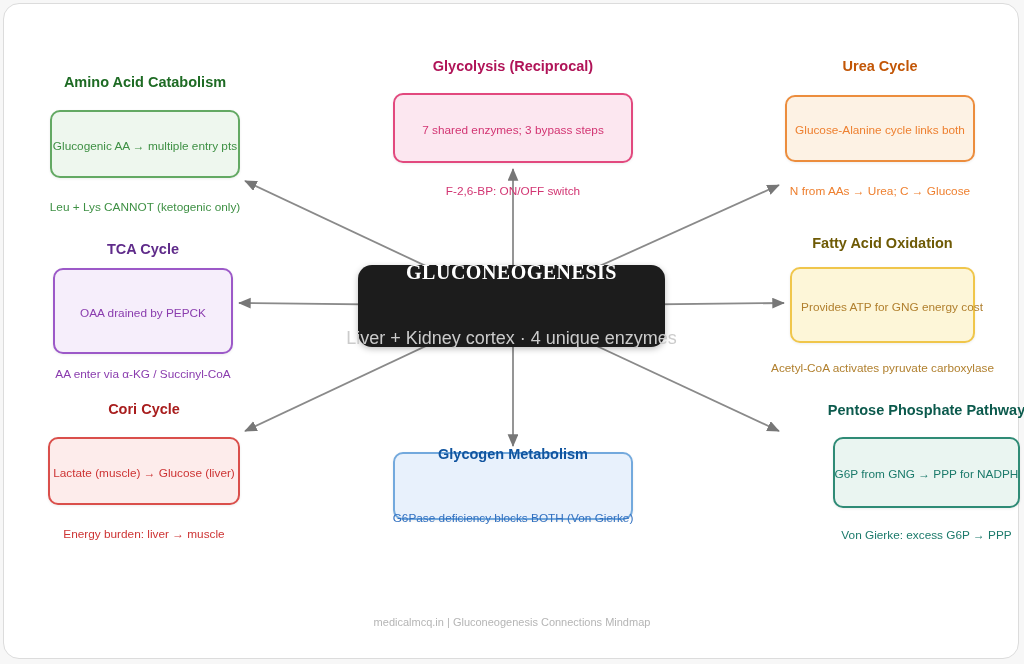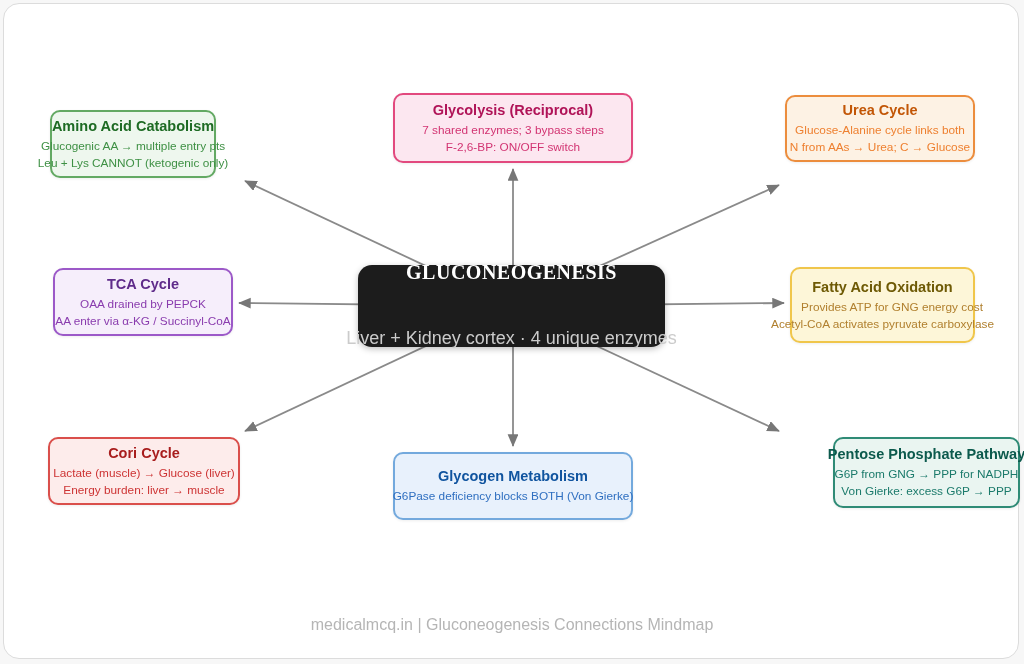--- a/index.html
+++ b/index.html
@@ -29,20 +29,21 @@
     position: absolute;
     box-sizing: border-box;
     border: 2px solid;
     border-radius: 10px;
     display: flex;
     flex-direction: column;
     justify-content: center;
     align-items: center;
     text-align: center;
     box-shadow: 0 1px 3px rgba(0,0,0,0.07);
+    gap: 44px;
   }
   .node-title {
     font-weight: bold;
     font-size: 14.5px;
     line-height: 1.25;
     margin-bottom: 3px;
     white-space: nowrap;
   }
   .node-line {
     font-size: 11.8px;
@@ -67,34 +68,34 @@
     font-size: 20px;
     letter-spacing: 0.5px;
     margin-bottom: 5px;
     white-space: nowrap;
   }
   .center-line {
     font-size: 18px;
     line-height: 1.5;
     white-space: nowrap;
   }
-  .n-amino      { left: 50px;  top: 110px; width: 166px; height: 68px; }
+  .n-amino      { left: 50px;  top: 110px; width: 190px; height: 68px; }
   .n-glycolysis { left: 393px; top: 93px;  width: 240px; height: 70px; }
   .n-urea       { left: 785px; top: 95px; width: 190px; height: 67px; }
-  .n-tca        { left: 53px;  top: 268px; width: 180px; height: 68px; }
+  .n-tca        { left: 53px;  top: 268px; width: 180px; height: 86px; }
   .n-fatty      { left: 790px; top: 267px; width: 185px; height: 76px; }
   .n-cori       { left: 48px;  top: 437px; width: 192px; height: 68px; }
   .n-glycogen   { left: 393px; top: 452px; width: 240px; height: 68px; }
   .n-ppp        { left: 785px; top: 437px; width: 187px; height: 71px; margin-left: 48px; }
   .footer {
     position: absolute;
     left: 0; right: 0;
     top: 616px;
     text-align: center;
-    font-size: 16px;
+    font-size: 11px;
     color: #b5b5b5;
   }
 </style>
 </head>
 <body>
 
 <div class="canvas"></div>
 
 <svg class="connections" viewBox="0 0 1024 664">
   <defs>

